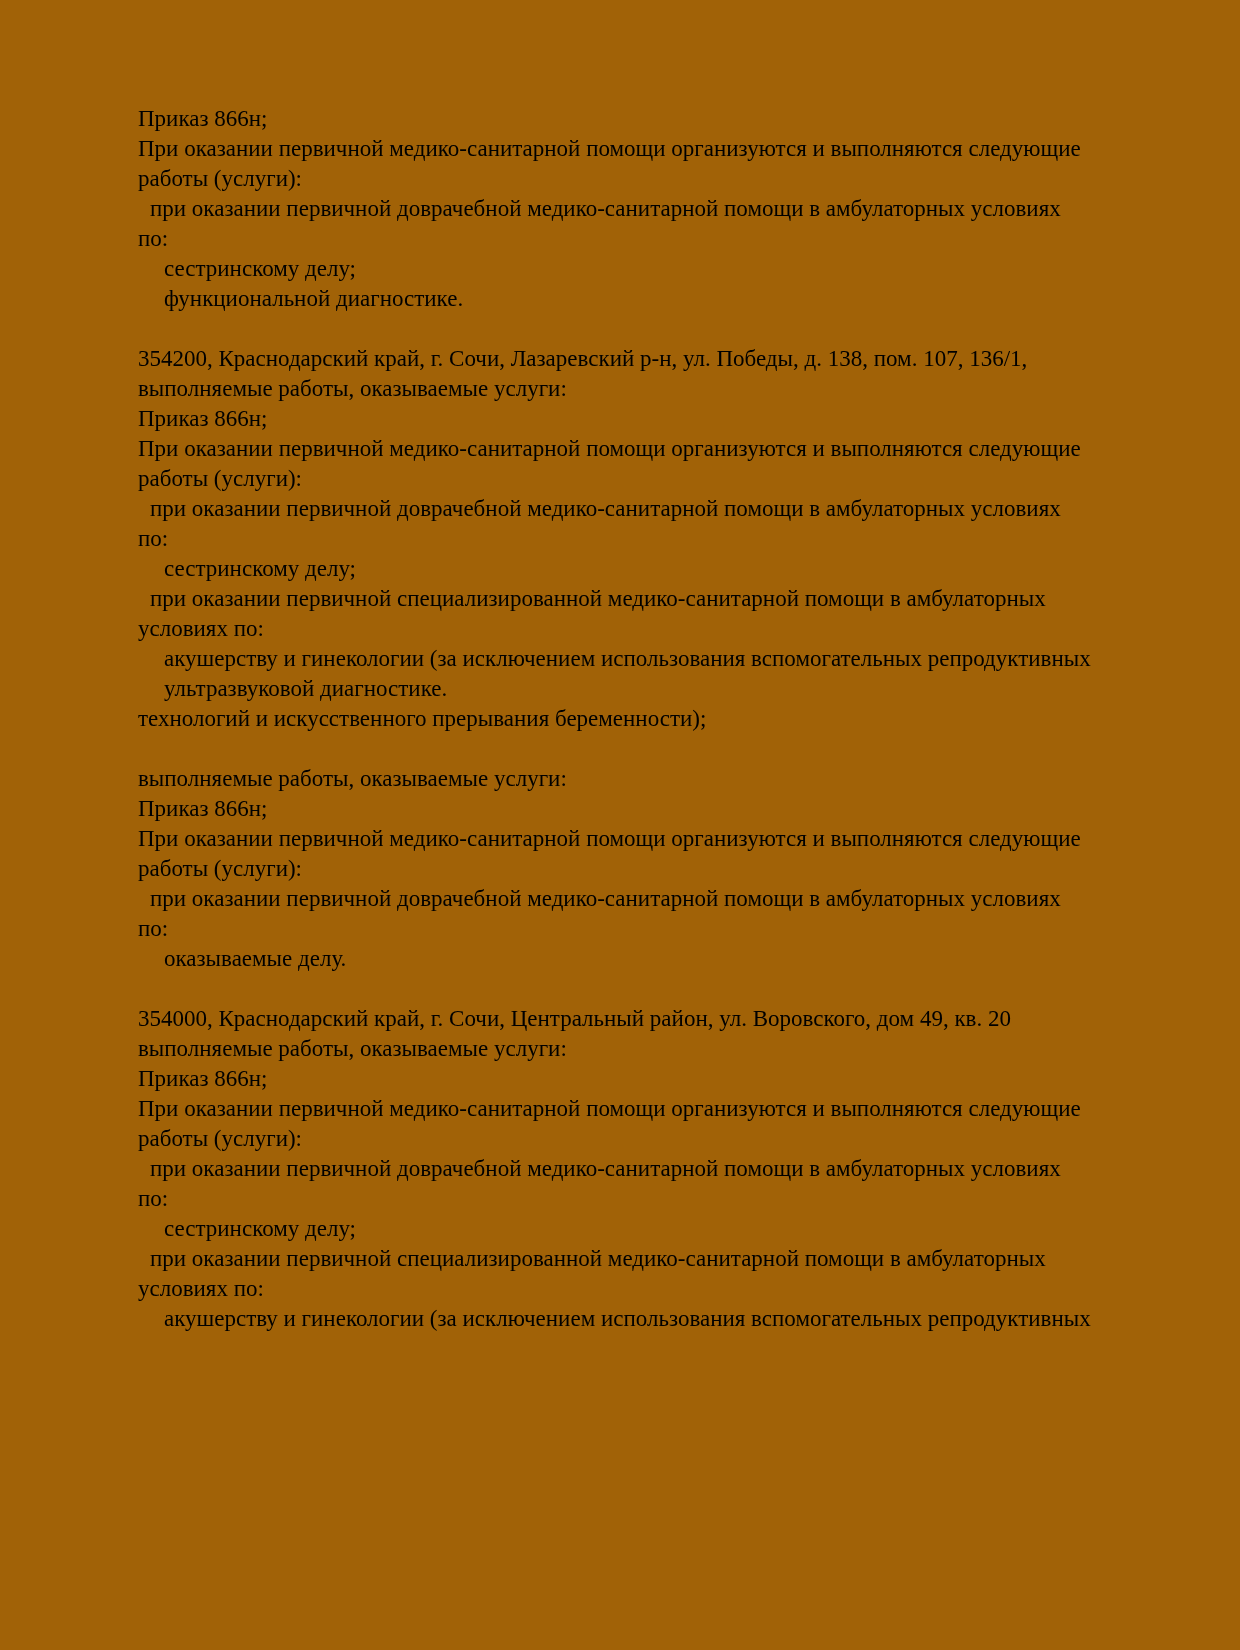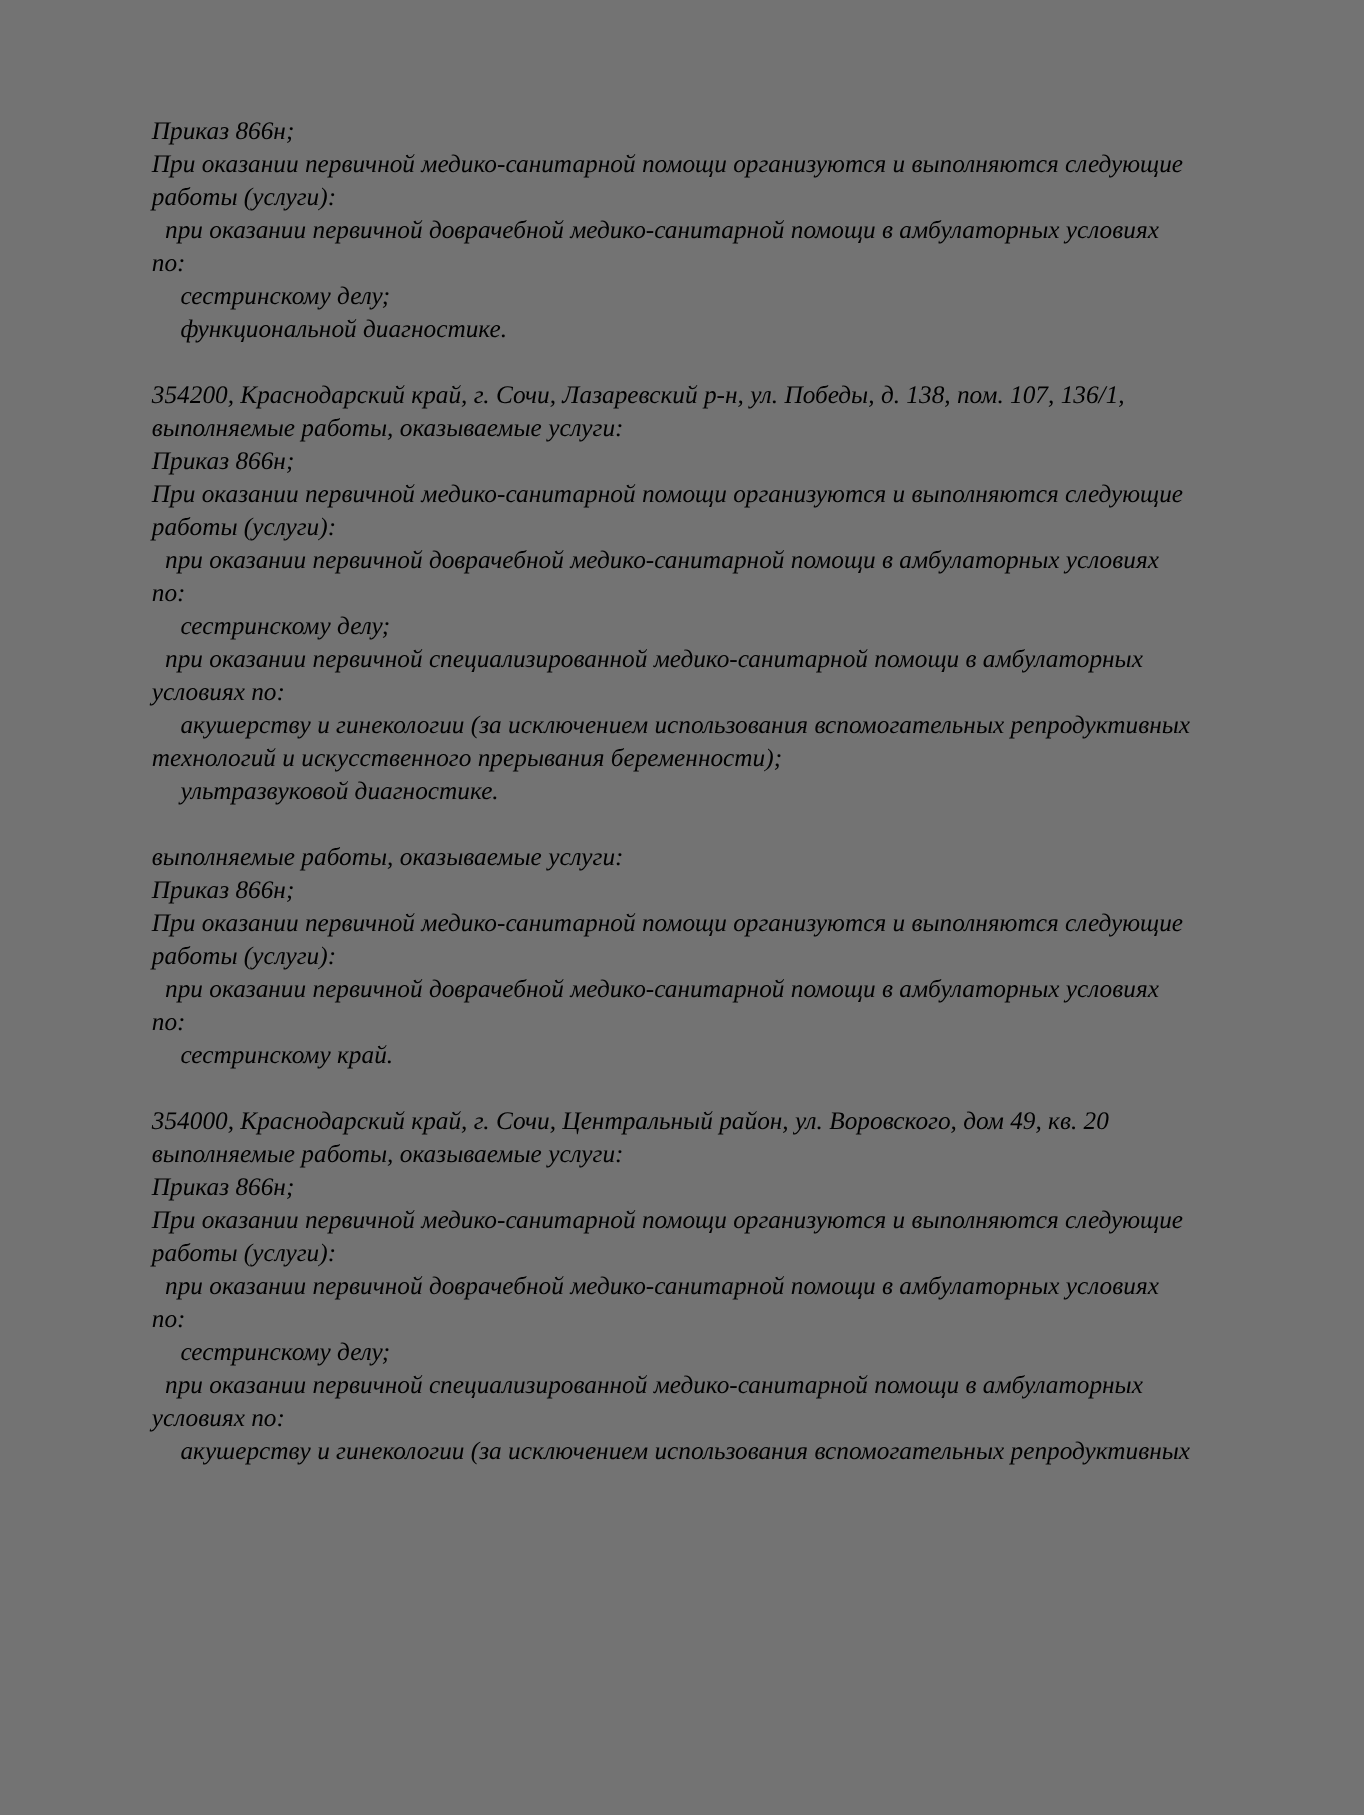--- a/index.html
+++ b/index.html
@@ -4,23 +4,22 @@
 <style>
   html, body {
     margin: 0;
     padding: 0;
     background: #ffffff;
   }
   .page {
     position: relative;
     width: 1240px;
     height: 1650px;
-    background: #737373;
+    background: #a16207;
     overflow: hidden;
-    font-style: italic;
   }
   .content {
     position: absolute;
     left: 138px;
     top: 104px;
     width: 1070px;
     font-family: "Liberation Serif", "DejaVu Serif", serif;
     font-size: 23px;
     line-height: 30px;
     color: #000000;
@@ -55,31 +54,31 @@
         <div class="line indent-0">выполняемые работы, оказываемые услуги:</div>
         <div class="line indent-0">Приказ 866н;</div>
         <div class="line indent-0">При оказании первичной медико-санитарной помощи организуются и выполняются следующие</div>
         <div class="line indent-0">работы (услуги):</div>
         <div class="line indent-1">при оказании первичной доврачебной медико-санитарной помощи в амбулаторных условиях</div>
         <div class="line indent-0">по:</div>
         <div class="line indent-2">сестринскому делу;</div>
         <div class="line indent-1">при оказании первичной специализированной медико-санитарной помощи в амбулаторных</div>
         <div class="line indent-0">условиях по:</div>
         <div class="line indent-2">акушерству и гинекологии (за исключением использования вспомогательных репродуктивных</div>
+        <div class="line indent-2">ультразвуковой диагностике.</div>
         <div class="line indent-0">технологий и искусственного прерывания беременности);</div>
-        <div class="line indent-2">ультразвуковой диагностике.</div>
       </div>
       <div class="block">
         <div class="line indent-0">выполняемые работы, оказываемые услуги:</div>
         <div class="line indent-0">Приказ 866н;</div>
         <div class="line indent-0">При оказании первичной медико-санитарной помощи организуются и выполняются следующие</div>
         <div class="line indent-0">работы (услуги):</div>
         <div class="line indent-1">при оказании первичной доврачебной медико-санитарной помощи в амбулаторных условиях</div>
         <div class="line indent-0">по:</div>
-        <div class="line indent-2">сестринскому край.</div>
+        <div class="line indent-2">оказываемые делу.</div>
       </div>
       <div class="block">
         <div class="line indent-0">354000, Краснодарский край, г. Сочи, Центральный район, ул. Воровского, дом 49, кв. 20</div>
         <div class="line indent-0">выполняемые работы, оказываемые услуги:</div>
         <div class="line indent-0">Приказ 866н;</div>
         <div class="line indent-0">При оказании первичной медико-санитарной помощи организуются и выполняются следующие</div>
         <div class="line indent-0">работы (услуги):</div>
         <div class="line indent-1">при оказании первичной доврачебной медико-санитарной помощи в амбулаторных условиях</div>
         <div class="line indent-0">по:</div>
         <div class="line indent-2">сестринскому делу;</div>

